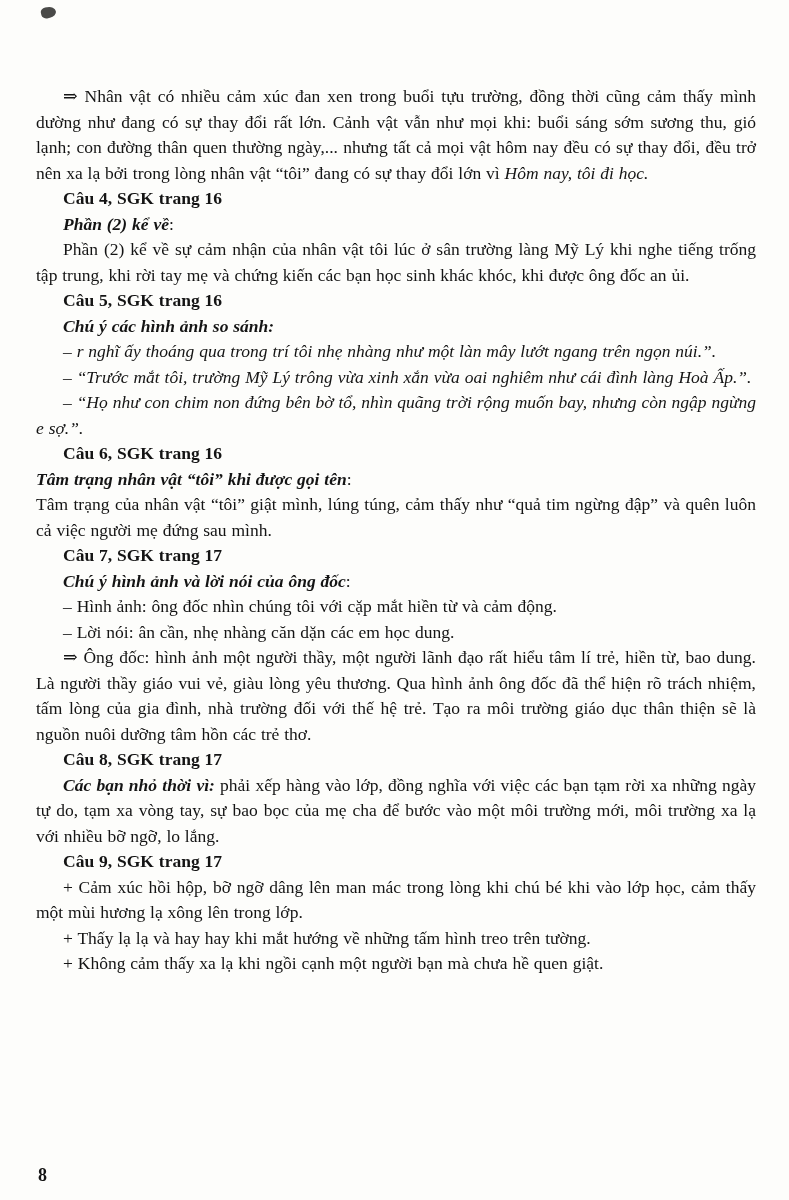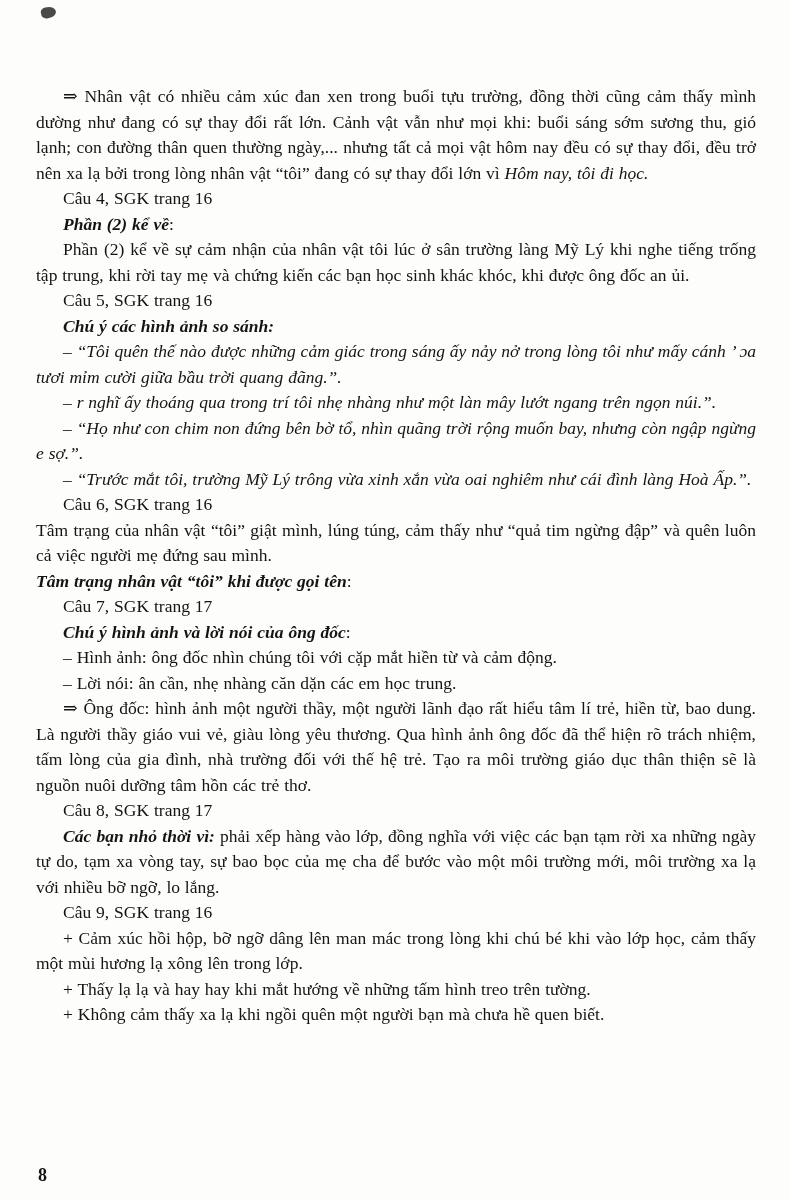--- a/index.html
+++ b/index.html
@@ -24,21 +24,21 @@
     margin: 0;
     padding: 0;
     font-size: 17.5px;
     line-height: 25.5px;
     text-align: justify;
     word-spacing: 0.5px;
   }
   .indent { text-indent: 27px; }
   .flush  { text-indent: 0; }
   .heading {
-    font-weight: 400;
+    font-weight: 700;
     text-indent: 27px;
     text-align: left !important;
   }
   .i  { font-style: italic; }
   .bi { font-weight: 700; font-style: italic; }
   .page-number {
     position: absolute;
     left: 38px;
     bottom: 14px;
     font-size: 18px;
@@ -69,54 +69,53 @@
     <p class="heading"><span>Câu 4, SGK trang 16</span></p>
 
     <p class="indent"><span class="bi">Phần (2) kể về</span><span>:</span></p>
 
     <p class="indent"><span>Phần (2) kể về sự cảm nhận của nhân vật tôi lúc ở sân trường làng Mỹ Lý khi nghe tiếng trống tập trung, khi rời tay mẹ và chứng kiến các bạn học sinh khác khóc, khi được ông đốc an ủi.</span></p>
 
     <p class="heading"><span>Câu 5, SGK trang 16</span></p>
 
     <p class="indent"><span class="bi">Chú ý các hình ảnh so sánh:</span></p>
 
-    <p class="indent"><span class="i">– “Tôi quên thế nào được những cảm giác trong sáng ấy nảy nở trong lòng tôi như mấy cánh ’ ɔa tươi mỉm cười giữa bầu trời quang đãng.”.</span></p>
 
     <p class="indent"><span class="i">– r nghĩ ấy thoáng qua trong trí tôi nhẹ nhàng như một làn mây lướt ngang trên ngọn núi.”.</span></p>
 
+    <p class="indent"><span class="i">– “Trước mắt tôi, trường Mỹ Lý trông vừa xinh xắn vừa oai nghiêm như cái đình làng Hoà Ấp.”.</span></p>
+
     <p class="indent"><span class="i">– “Họ như con chim non đứng bên bờ tổ, nhìn quãng trời rộng muốn bay, nhưng còn ngập ngừng e sợ.”.</span></p>
-
-    <p class="indent"><span class="i">– “Trước mắt tôi, trường Mỹ Lý trông vừa xinh xắn vừa oai nghiêm như cái đình làng Hoà Ấp.”.</span></p>
 
     <p class="heading"><span>Câu 6, SGK trang 16</span></p>
 
+    <p class="flush"><span class="bi">Tâm trạng nhân vật “tôi” khi được gọi tên</span><span>:</span></p>
+
     <p class="flush"><span>Tâm trạng của nhân vật “tôi” giật mình, lúng túng, cảm thấy như “quả tim ngừng đập” và quên luôn cả việc người mẹ đứng sau mình.</span></p>
-
-    <p class="flush"><span class="bi">Tâm trạng nhân vật “tôi” khi được gọi tên</span><span>:</span></p>
 
     <p class="heading"><span>Câu 7, SGK trang 17</span></p>
 
     <p class="indent"><span class="bi">Chú ý hình ảnh và lời nói của ông đốc</span><span>:</span></p>
 
     <p class="indent"><span>– Hình ảnh: ông đốc nhìn chúng tôi với cặp mắt hiền từ và cảm động.</span></p>
 
-    <p class="indent"><span>– Lời nói: ân cần, nhẹ nhàng căn dặn các em học trung.</span></p>
+    <p class="indent"><span>– Lời nói: ân cần, nhẹ nhàng căn dặn các em học dung.</span></p>
 
     <p class="indent"><span>⇒ Ông đốc: hình ảnh một người thầy, một người lãnh đạo rất hiểu tâm lí trẻ, hiền từ, bao dung. Là người thầy giáo vui vẻ, giàu lòng yêu thương. Qua hình ảnh ông đốc đã thể hiện rõ trách nhiệm, tấm lòng của gia đình, nhà trường đối với thế hệ trẻ. Tạo ra môi trường giáo dục thân thiện sẽ là nguồn nuôi dưỡng tâm hồn các trẻ thơ.</span></p>
 
     <p class="heading"><span>Câu 8, SGK trang 17</span></p>
 
     <p class="indent"><span class="bi">Các bạn nhỏ thời vì:</span><span> phải xếp hàng vào lớp, đồng nghĩa với việc các bạn tạm rời xa những ngày tự do, tạm xa vòng tay, sự bao bọc của mẹ cha để bước vào một môi trường mới, môi trường xa lạ với nhiều bỡ ngỡ, lo lắng.</span></p>
 
-    <p class="heading"><span>Câu 9, SGK trang 16</span></p>
+    <p class="heading"><span>Câu 9, SGK trang 17</span></p>
 
 
     <p class="indent"><span>+ Cảm xúc hồi hộp, bỡ ngỡ dâng lên man mác trong lòng khi chú bé khi vào lớp học, cảm thấy một mùi hương lạ xông lên trong lớp.</span></p>
 
     <p class="indent"><span>+ Thấy lạ lạ và hay hay khi mắt hướng về những tấm hình treo trên tường.</span></p>
 
-    <p class="indent"><span>+ Không cảm thấy xa lạ khi ngồi quên một người bạn mà chưa hề quen biết.</span></p>
+    <p class="indent"><span>+ Không cảm thấy xa lạ khi ngồi cạnh một người bạn mà chưa hề quen giật.</span></p>
 
 
   </div>
 
   <div class="page-number">8</div>
 </div>
 
 </body></html>

